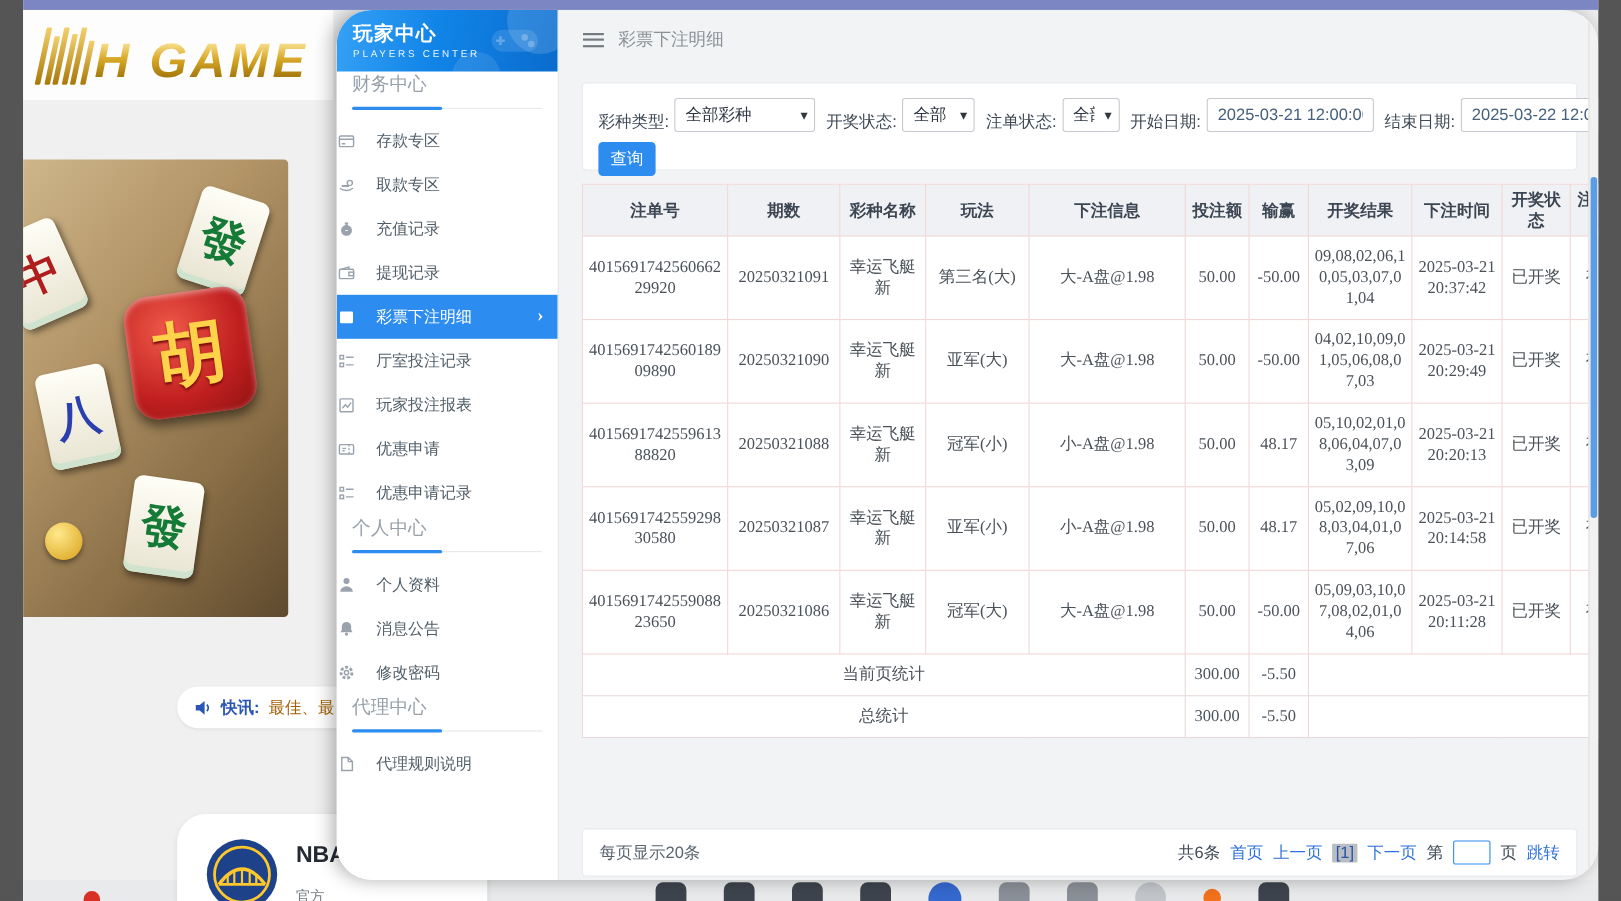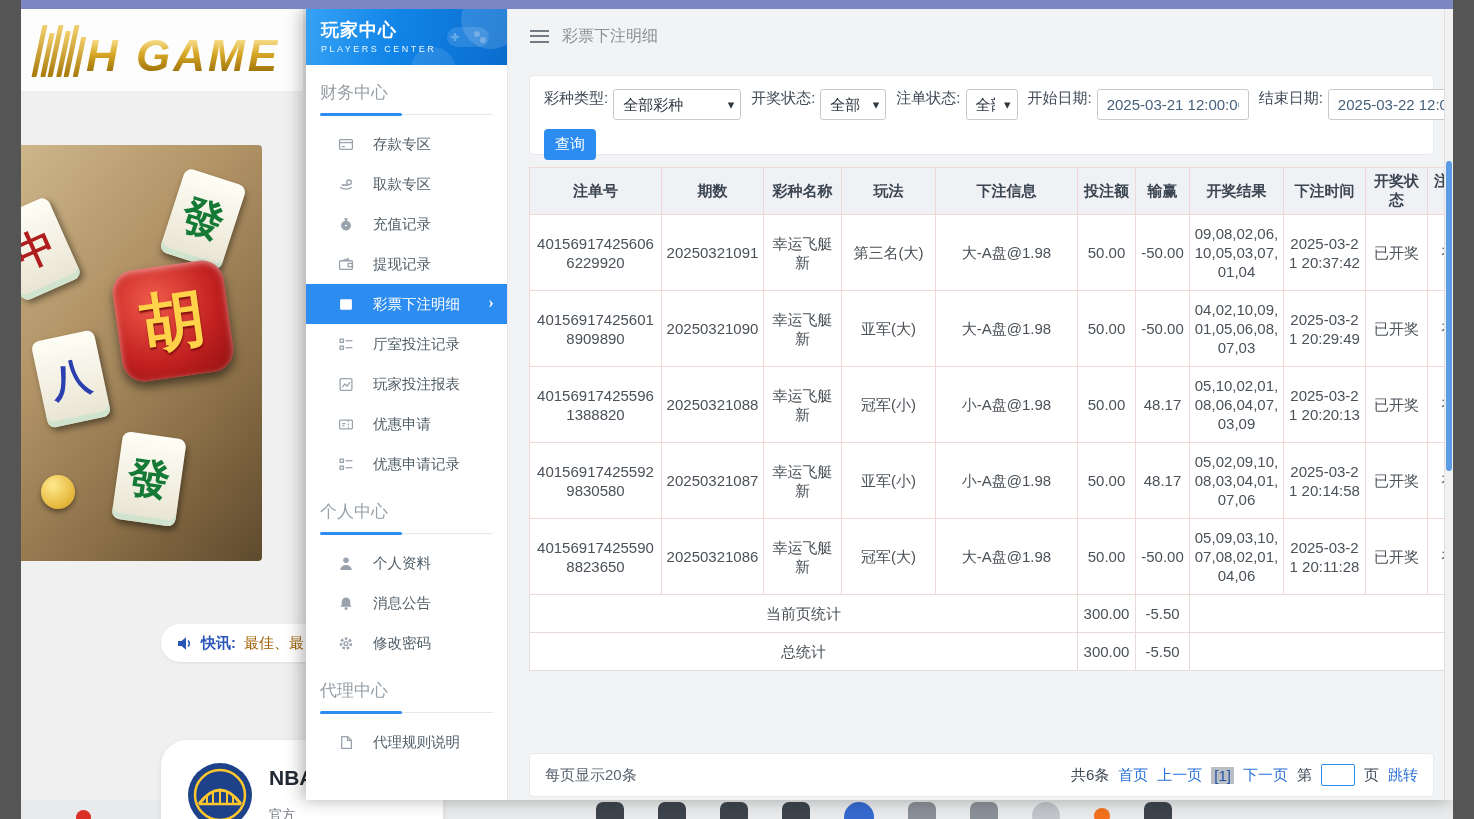--- a/index.html
+++ b/index.html
@@ -52,65 +52,65 @@
   .page-bottom { position:absolute; left:0; right:0; bottom:0; height:19px; background:#e9eaeb; z-index:1; }
   .bottom-icons { position:absolute; left:575px; top:2px; display:flex; align-items:flex-start; gap:34px; }
   .bottom-icons .bi-sq { width:28px; height:28px; border-radius:7px; background:#3d444d; }
   .bottom-icons .bi-circle { width:30px; height:30px; border-radius:50%; background:#3569cf; }
   .bottom-icons .bi-gray { width:28px; height:28px; border-radius:7px; background:#8a9097; }
   .bottom-icons .bi-lt { width:28px; height:28px; border-radius:50%; background:#c2c6cb; }
   .bottom-icons .bi-orange { width:16px; height:16px; border-radius:50%; background:#f2711c; margin-top:6px; }
 
   
   .modal { position:absolute; top:9px; left:285px; right:0; bottom:19px; background:#f2f3f5; z-index:10;
-    box-shadow:-4px 0 16px rgba(0,0,0,.3); overflow:hidden; }
+    box-shadow:-4px 0 16px rgba(0,0,0,.3); overflow:hidden;border-radius:32px; }
 
   
   .sidebar { position:absolute; left:0; top:0; bottom:0; width:202px; background:#fff; border-right:1px solid #e3e5e8; overflow:hidden; }
   .sb-header { height:56px; background:linear-gradient(100deg,#36a2f5 0%,#1184e8 45%,#0a6ccd 100%); position:relative;
     padding:9px 0 0 15px; color:#fff; overflow:hidden; }
   .sb-header .sb-title { font-size:18px; font-weight:bold; letter-spacing:1px; }
   .sb-header .sb-sub { font-size:9px; letter-spacing:2.5px; margin-top:2px; color:#eaf5ff; }
   .sb-header .deco-c1 { position:absolute; right:-14px; top:-20px; width:60px; height:60px; border-radius:50%; background:rgba(255,255,255,.14); }
   .sb-header .deco-c2 { position:absolute; right:52px; bottom:-26px; width:44px; height:44px; border-radius:50%; background:rgba(255,255,255,.10); }
   .sb-header .controller { position:absolute; right:16px; top:12px; opacity:.55; }
 
-  .section { margin-top:16px;font-family:Liberation Serif, serif; }
+  .section { margin-top:0;font-family:Liberation Serif, serif; }
   .sec-title { margin:0 0 0 14px; font-size:17px; color:#97a0a8; }
   .sec-rule { position:relative; height:3px; margin:9px 14px 8px 14px; }
   .sec-rule .rule-gray { position:absolute; left:0; right:0; top:1px; height:1px; background:#e6e8ea; }
   .sec-rule .rule-blue { position:absolute; left:0; top:0; width:82px; height:3px; background:#2d8cf0; border-radius:2px; }
 
-  .menu-item { height:40px; display:flex; align-items:center; padding-left:31px; gap:19px; cursor:pointer;
+  .menu-item { height:40px; display:flex; align-items:center; gap:19px; cursor:pointer;
     color:#505e68; font-size:14.5px; position:relative; }
   .menu-item .mi-icon { width:17px; height:17px; color:#9aa3ad; display:flex; align-items:center; justify-content:center; }
   .menu-item.active { background:#2d8cf0; color:#fff; }
   .menu-item.active .mi-icon { color:#fff; }
   .menu-item .mi-chevron { position:absolute; right:13px; font-size:17px; font-weight:bold; color:#fff; top:50%; transform:translateY(-54%); }
 
   
   .main { position:absolute; left:202px; top:0; right:0; bottom:0; }
   .main-header { height:54px; display:flex; align-items:center; gap:13px; padding-left:22px; color:#8a9197; font-size:16px; }
   .hamburger { width:19px; height:13px; border-top:2px solid #747b82; border-bottom:2px solid #747b82; position:relative; }
   .hamburger::after { content:""; position:absolute; left:0; right:0; top:3.5px; height:2px; background:#747b82; }
 
   .panel { position:absolute; left:21px; right:19px; background:#fff; border:1px solid #e7e9ec; border-radius:4px; }
   .filter-panel { top:66px; height:80px; padding:13px 14px 0 14px; }
-  .filter-row { display:flex; align-items:flex-start; }
+  .filter-row { display:flex; align-items:flex-end; }
   .f-label { font-size:15px; color:#3f4a56; margin-right:5px; white-space:nowrap; }
   .f-gap { margin-left:10px; }
   .sel { position:relative; display:inline-block; }
   .sel select { appearance:none; -webkit-appearance:none; height:31px; border:1px solid #c6cad0; border-radius:3px;
     background:#fff; font-size:15px; color:#2c3540; padding:0 22px 0 9px; font-family:inherit; }
   .sel::after { content:"▾"; position:absolute; right:7px; top:50%; transform:translateY(-52%); font-size:13px; color:#30383f; pointer-events:none; }
   .date-input { height:31px; width:152px; border:1px solid #c6cad0; border-radius:3px; font-size:15px; color:#46607c; padding:0 9px; font-family:inherit; }
   .search-btn { margin-top:9px; width:52px; height:31px; background:#2d8cf0; border:none; border-radius:4px; color:#fff; font-size:15px; cursor:pointer; font-family:inherit; }
 
   
-  .table-wrap { position:absolute; top:158px; left:21px; right:7px; }
+  .table-wrap { position:absolute; top:158px; left:21px; right:7px;font-family:Liberation Serif, serif; }
   table.bets { width:100%; border-collapse:collapse; background:#fff; table-layout:fixed; }
   table.bets th, table.bets td { border:1px solid #f2d7d7; font-size:15px; text-align:center; padding:6px 4px; word-break:break-all; }
   table.bets thead th { height:38px; background:#eff1f4; color:#3c4652; font-weight:bold; padding:4px 2px; }
   table.bets tbody td { height:76px; color:#4a5158; line-height:19px; }
   table.bets tr.summary-row td { height:38px; color:#4a5158; border-color:#e8dada; }
   table.bets { border:1px solid #e2e4e7; }
 
   
   .footer-panel { top:744px; height:44px; display:flex; align-items:center; justify-content:space-between; padding:0 15px; }
   .page-size { font-size:15px; color:#5a6570; }

